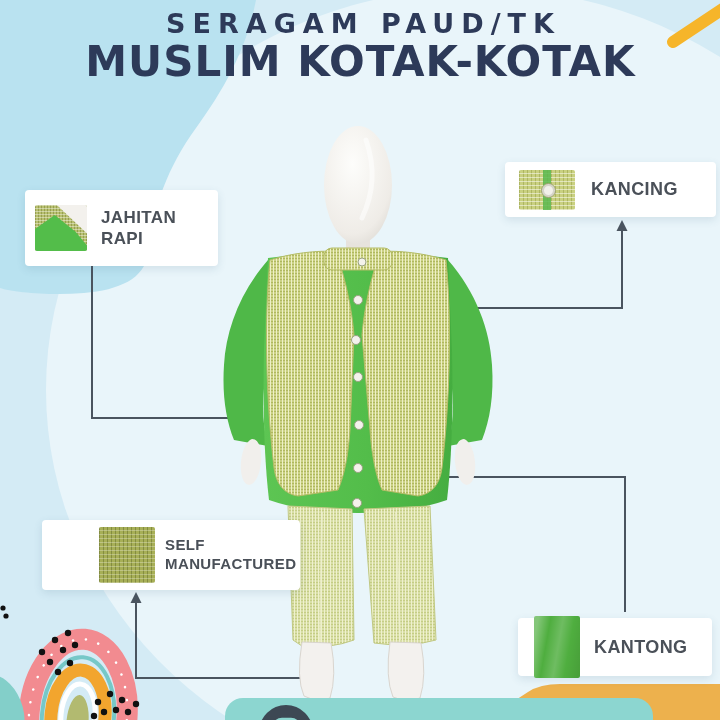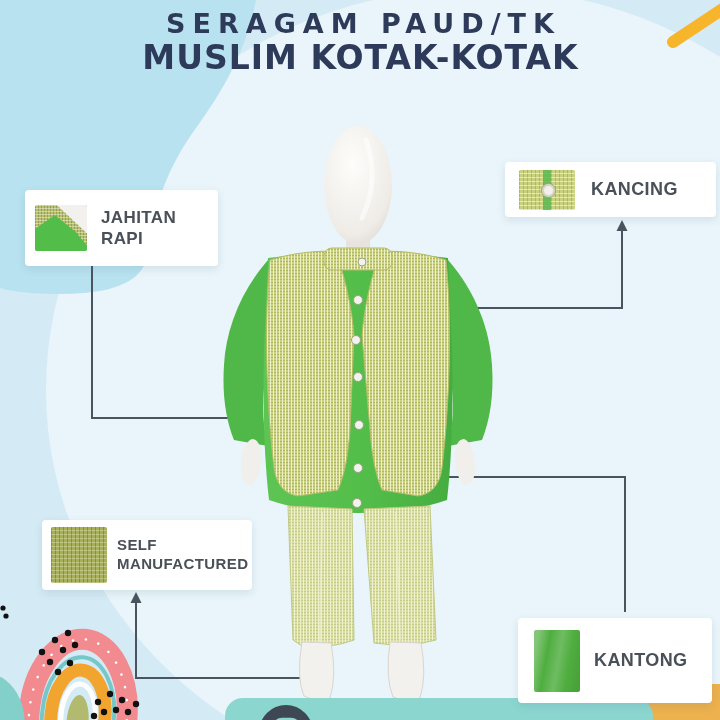--- a/index.html
+++ b/index.html
@@ -11,40 +11,40 @@
   .art{position:absolute;left:0;top:0;width:720px;height:720px;display:block;}
   
   .title-wrap{position:absolute;left:0;top:8px;width:720px;text-align:center;z-index:5;}
   .title-kicker{
     font-family:"DejaVu Sans",sans-serif;
     font-weight:800;font-size:27px;letter-spacing:7px;padding-left:7px;
     color:#2d3a59;
   }
   .title-main{
     font-family:"DejaVu Sans",sans-serif;
-    font-weight:800;font-size:33px;letter-spacing:1px;padding-left:1px;
+    font-weight:800;font-size:42px;letter-spacing:1px;padding-left:1px;
     color:#2d3a59;margin-top:2px;line-height:1.0;
   }
   
   .callout{
     position:absolute;background:#ffffff;border-radius:4px;z-index:6;
     box-shadow:0 3px 8px rgba(60,100,130,.14);
     display:flex;align-items:center;
   }
   .callout-label{
     font-weight:bold;color:#4a5058;white-space:pre-line;line-height:1.25;
     letter-spacing:.4px;
   }
   #co-jahitan{left:25px;top:190px;width:193px;height:76px;}
   #co-jahitan .callout-label{font-size:17px;margin-left:14px;}
   #co-kancing{left:505px;top:162px;width:211px;height:55px;}
   #co-kancing .callout-label{font-size:18px;margin-left:16px;}
-  #co-self{left:42px;top:520px;width:210px;height:70px;}
+  #co-self{left:42px;top:520px;width:210px;height:70px;padding-left:48px;}
   #co-self .callout-label{font-size:15px;margin-left:10px;}
-  #co-kantong{left:518px;top:618px;width:194px;height:85px;align-items:center;}
+  #co-kantong{left:518px;top:618px;width:194px;height:58px;align-items:center;}
   #co-kantong .callout-label{font-size:18px;margin-left:14px;}
   
   .swatch{position:relative;overflow:hidden;border-radius:2px;flex:0 0 auto;}
   .checkerbg{
     background-color:#c9d080;
     background-image:
       repeating-linear-gradient(0deg, rgba(255,255,255,.5) 0 1px, transparent 1px 4px),
       repeating-linear-gradient(90deg, rgba(140,150,60,.45) 0 1px, transparent 1px 4px);
   }
   .sw-jahitan{width:52px;height:46px;margin-left:10px;background-color:#b8c070;

